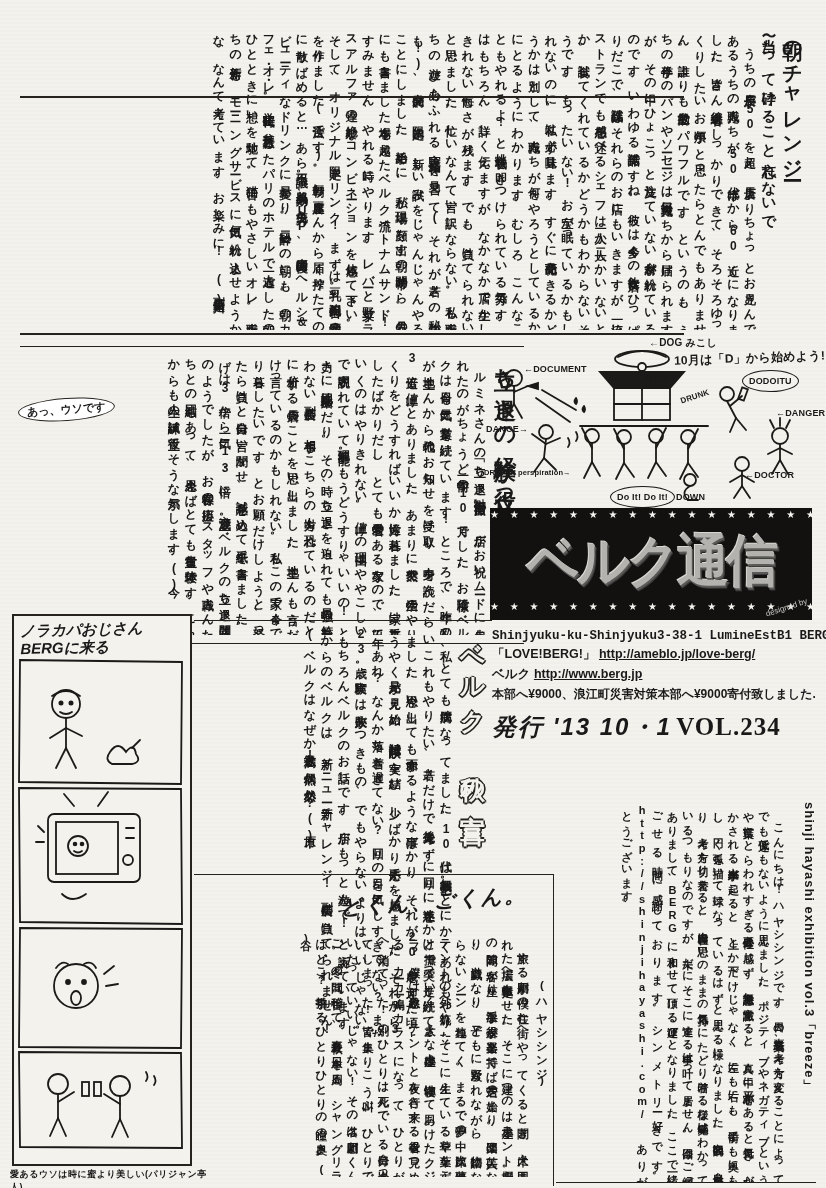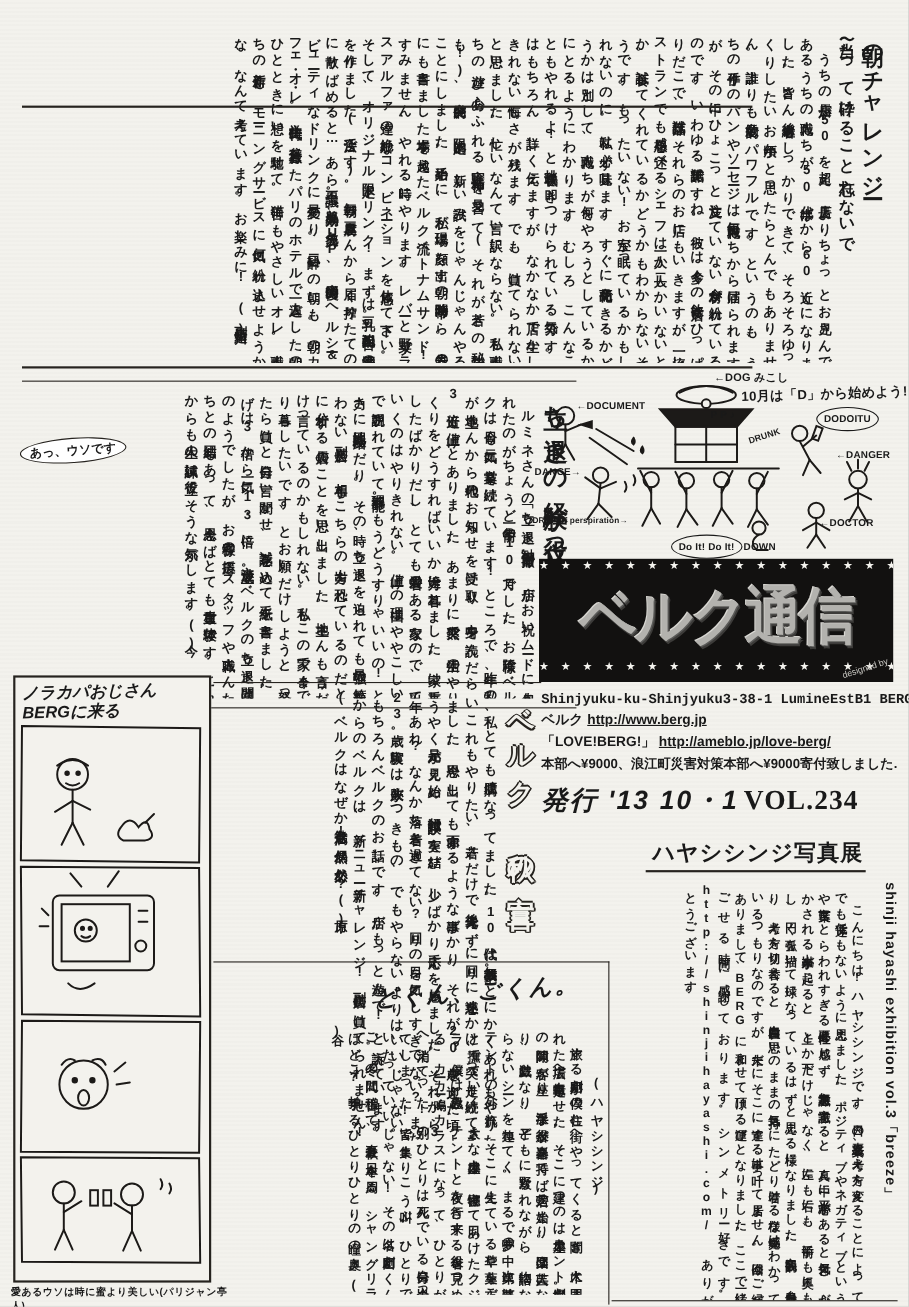--- a/index.html
+++ b/index.html
@@ -167,59 +167,56 @@
       </g>
     </svg>
     <span class="doodle-label" style="left:130px;top:0px;font-size:10px;margin-left:35px;">←DOG みこし</span>
     <span class="doodle-label" style="left:190px;top:14px;font-size:12px;transform:rotate(-2deg);">10月は「D」から始めよう!</span>
     <span class="doodle-label" style="left:40px;top:28px;">←DOCUMENT</span>
     <span class="doodle-label" style="left:2px;top:88px;">DANCE→</span>
     <span class="doodle-label" style="left:0px;top:132px;font-size:7.5px;">DROP of perspiration→</span>
     <span class="doodle-label" style="left:162px;top:36px;">P P ♪</span>
     <span class="doodle-label" style="left:196px;top:56px;font-size:8px;transform:rotate(-18deg);">DRUNK</span>
     <span class="doodle-label bubble" style="left:258px;top:34px;">DODOITU</span>
-    <span class="doodle-label" style="left:276px;top:72px;">←DANGER</span>
+    <span class="doodle-label" style="left:292px;top:72px;">←DANGER</span>
     <span class="doodle-label" style="left:261px;top:134px;">←DOCTOR</span>
     <span class="doodle-label" style="left:192px;top:156px;">DOWN</span>
     <span class="doodle-label bubble" style="left:126px;top:150px;">Do It! Do It!</span>
   </div>
 
   <div class="abs" id="masthead">
     <div class="stars">★ ★ ★ ★ ★ ★ ★ ★ ★ ★ ★ ★ ★ ★ ★ ★ ★ ★ ★ ★</div>
     <div id="masthead-text">ベルク通信</div>
     <div class="stars">★ ★ ★ ★ ★ ★ ★ ★ ★ ★ ★ ★ ★ ★ ★ ★ ★ ★ ★ ★</div>
     <div id="designer-credit">designed by</div>
   </div>
 
   <div class="abs vtext" id="autumn">
     <div id="autumn-title" class="vtext">ベルク 秋の宣言</div>
     <div class="vbody" style="height:410px;">　私、とても臆病になってました。10代は無我夢中。とにかくあれもやりたいこれもやりたい、若さだけで後先考えずに回りに迷惑をかけ、突っ走り続けてきました。今思い出しても赤面するような事ばかり。それが20歳を迎えた頃、ようやく足元が見え始め、試行錯誤が実を結び、少しばかり手応えを感じました。それから3年。あれ?なんか落ち着き過ぎてない?回りの目を気にしすぎてない?まだ若干23歳。実験には失敗がつきもの、でもやらないよりはいいじゃない。もちろんベルクのお話しです。店がもっと遊んで!と訴えています。秋からのベルクは、新メニュー新チャレンジ!副店長に負けてられません!(ベルクはなぜか意欲満々!偶然か必然か?(市原)</div>
   </div>
 
   <div class="abs" id="info">
     <div class="line" style="font-family:'Liberation Mono','DejaVu Sans Mono',monospace;">Shinjyuku-ku-Shinjyuku3-38-1 LumineEstB1 BERG</div>
     <div class="line">
+      <span>「LOVE!BERG!」</span>
+      <span class="url">http://ameblo.jp/love-berg/</span>
+    </div>
+    <div class="line">
       <span>ベルク</span>
       <span class="url">http://www.berg.jp</span>
-    </div>
-    <div class="line">
-      <span>「LOVE!BERG!」</span>
-      <span class="url">http://ameblo.jp/love-berg/</span>
     </div>
     <div class="line" style="font-size:12px;">本部へ¥9000、浪江町災害対策本部へ¥9000寄付致しました.</div>
     <div id="issue-row">
       <span id="issue-date">発行 '13 10・1</span>
       <span id="issue-vol">VOL.234</span>
     </div>
   </div>
 
   <div class="abs" id="exhibition">
-    <div style="text-align:center;">
-      <span id="exhibition-headline">ハヤシシンジ写真展</span>
-    </div>
     <div id="exhibition-english">shinji hayashi exhibition vol.3「breeze」</div>
     <div id="exhibition-body" class="vtext vbody">　こんにちは!ハヤシシンジです。日々の喜怒哀楽、考え方を変えることによって高揚でも低迷でもないように思えました。ポジティブやネガティブという発想や言葉にとらわれすぎる必要性は感じず、無意識を意識すると、真ん中に平常心があると気付き、心が動かされる出来事が起こると、上とか下だけじゃなく、左にも右にも、手前にも奥にも動揺し、円く弧を描いて球になっているはずと思える様になりました。客観的に、自分自身を知り、考え方を切り替えると、自由自在に思いのままの気持ちにたどり着ける様な感覚はわかっているつもりなのですが、未だにそこに達する事は叶って居ません。今回はご縁がありまして、BERGに和ませて頂ける運びとなりました。ここで一緒に過ごせる時間に感謝しております。シンメトリー好きです。http://shinjihayashi.com/ ありがとうございます。</div>
   </div>
 
   <div class="abs" id="dokun">
     <div id="dokun-title">どくん、ごくん。</div>
     <div id="hayashi-signature" class="vtext">(ハヤシシンジ)</div>
     <div id="dokun-body" class="vtext vbody">　旅する劇団が僕の住む街へやってくると聞き、木々に囲まれた広場へ自転車走らせた。そこに建つのは犬小屋テント劇場。最後の隙間に客が座り、派手な役者が楽器を持てば芝居の始まり。楽団は芸人になり、遊戯になり、子どもに野次られながら、物語にならないシーンを連ねてく。まるで夢の中。次第に夢はテントの外へ流れ、そこに生えている草や葉を夜ごと撫でていく。大きな犬小屋は、寝惚けて口あけたクジラ?僕らは息飲み、テントと夜を行き来する役者を見つめる。カーカー鳴くカラスになって、ひとりが森へ消えてった!別のひとりは死んでいる自分に出会ってしまった!皆で集まりこう叫ぶ、ひとりでいたっていいじゃない!その名は劇団どくんご。冬の間に稽古して、春夏秋と日本を周る。シャングリラはどこ?拍手するひとりひとりの瞳の奥さ。(渋谷)</div>
   </div>
 

